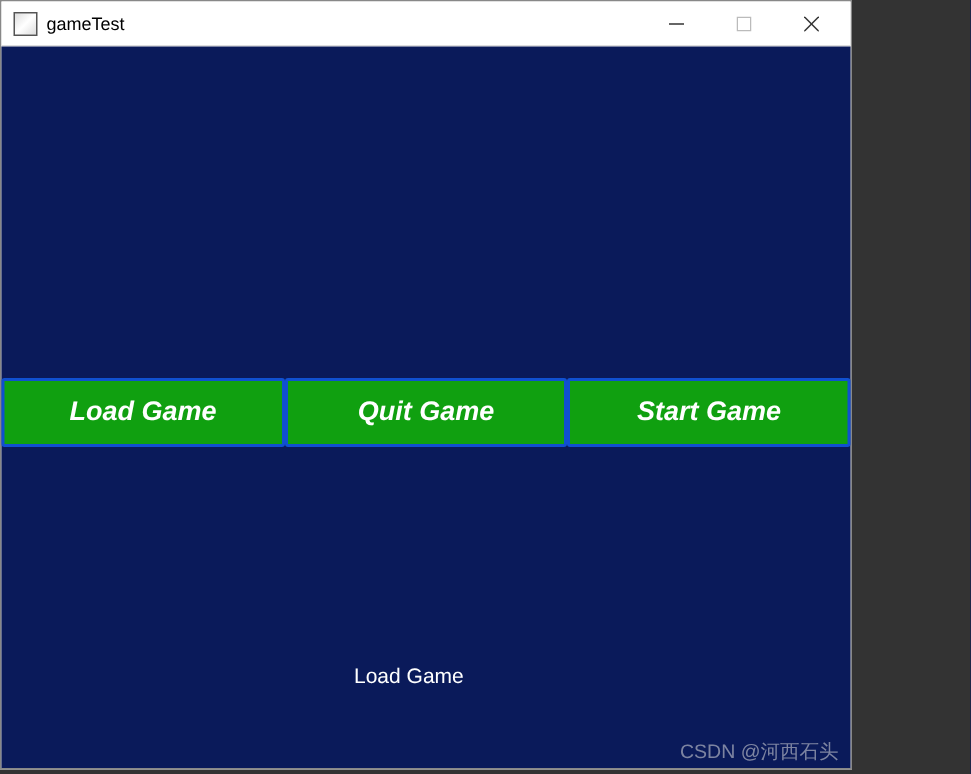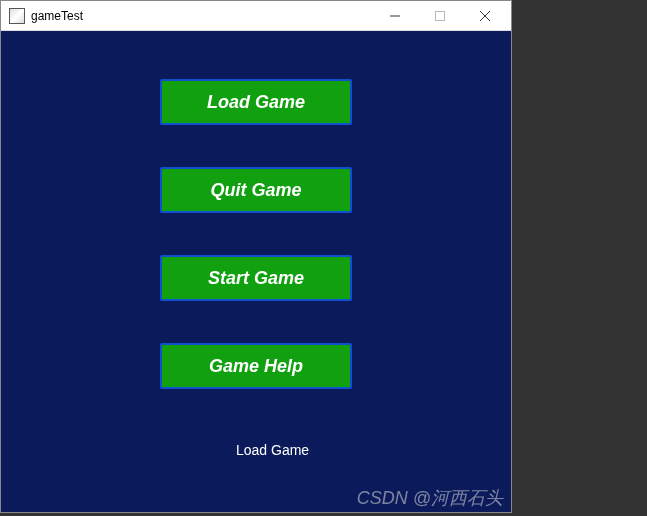--- a/index.html
+++ b/index.html
@@ -8,21 +8,21 @@
       box-sizing: border-box;
     }
     body {
       font-family: "Segoe UI", Tahoma, sans-serif;
       background: #333;
       width: 647px;
       height: 516px;
       overflow: hidden;
     }
     .window {
-      width: 512px;
+      width: 568px;
       height: 513px;
       background: #fff;
       border: 1px solid #888;
       display: flex;
       flex-direction: column;
     }
     .titlebar {
       height: 30px;
       background: #fff;
       border-bottom: 1px solid #ddd;
@@ -61,21 +61,20 @@
       color: #bbb;
     }
     .win-btn.close {
       font-size: 14px;
     }
     .client-area {
       flex: 1;
       background: #0a1a5a;
       position: relative;
       display: flex;
-      flex-direction: column;
       align-items: center;
       padding-top: 48px;
     }
     .menu-button {
       width: 192px;
       height: 46px;
       background: #10a010;
       border: 2px solid #1050d0;
       color: #fff;
       font-family: Verdana, Tahoma, sans-serif;
@@ -94,23 +93,22 @@
       font-size: 14px;
       position: absolute;
       left: 235px;
       top: 411px;
     }
     .watermark {
       position: absolute;
       right: 8px;
       bottom: 2px;
       color: rgba(220, 220, 220, 0.55);
-      font-size: 18px;
+      font-size: 13px;
       font-family: "Microsoft YaHei", sans-serif;
-      font-style: italic;
     }
   </style>
 </head>
 <body>
 
 <div class="window">
   <div class="titlebar">
     <span class="title-icon"></span>
     <span class="title-text">gameTest</span>
     <div class="win-controls">
@@ -130,17 +128,16 @@
             <line x1="10" y1="0" x2="0" y2="10" stroke="#333" stroke-width="1"></line>
           </svg>
       </div>
     </div>
   </div>
 
   <div class="client-area">
     <div class="menu-button">Load Game</div>
     <div class="menu-button">Quit Game</div>
     <div class="menu-button">Start Game</div>
-    <div class="menu-button">Game Help</div>
     <div class="status-text">Load Game</div>
     <div class="watermark">CSDN @河西石头</div>
   </div>
 </div>
 
 </body></html>

